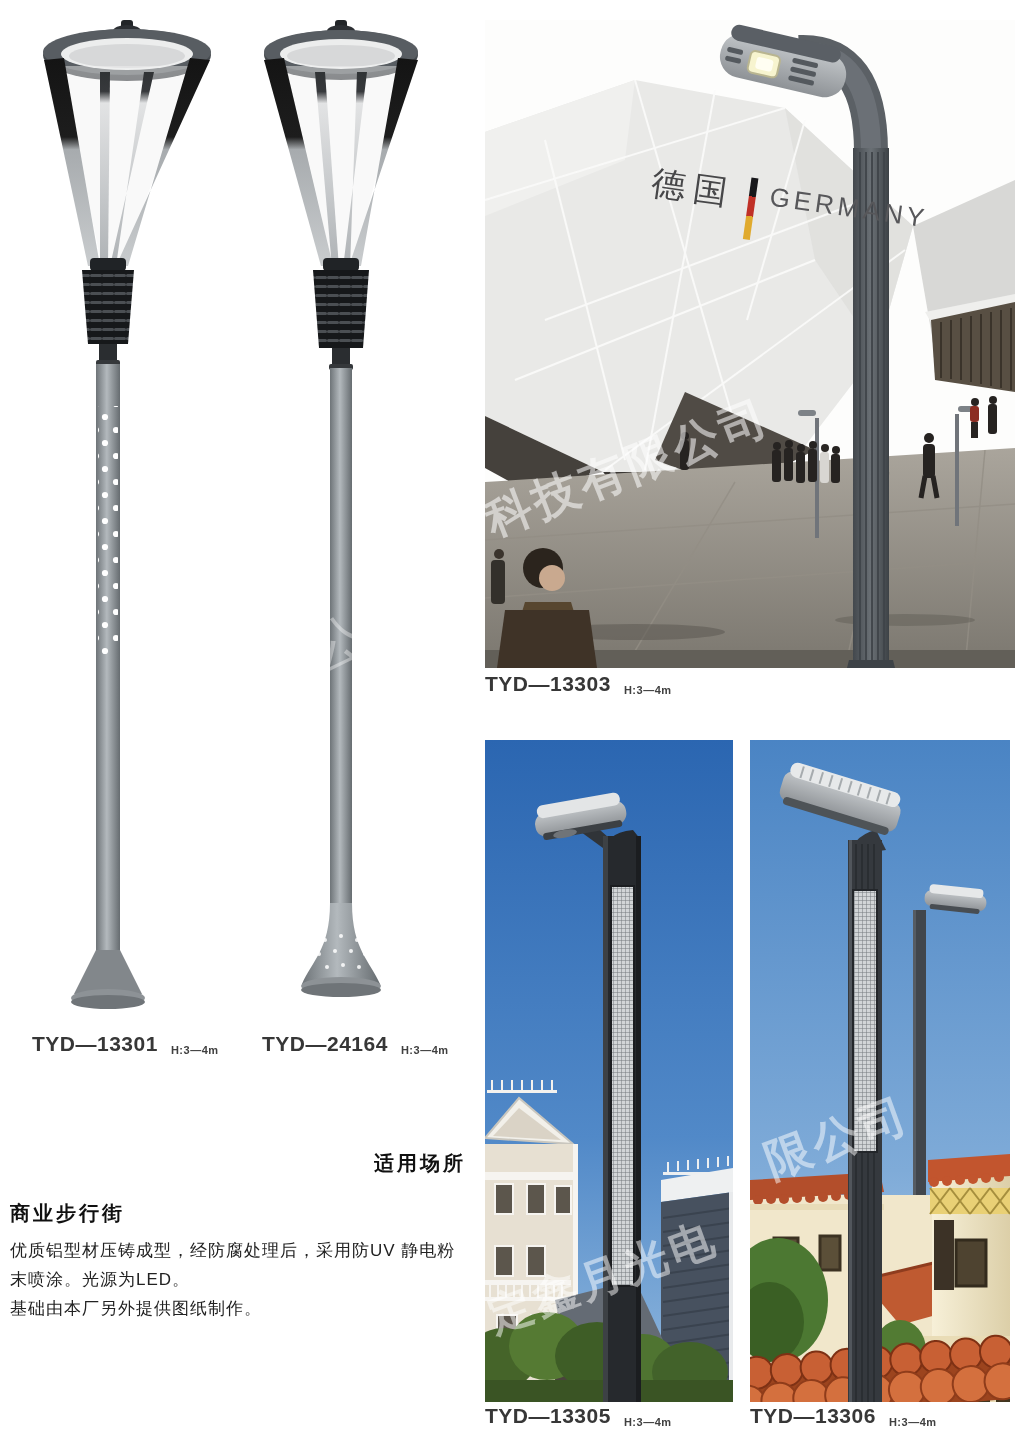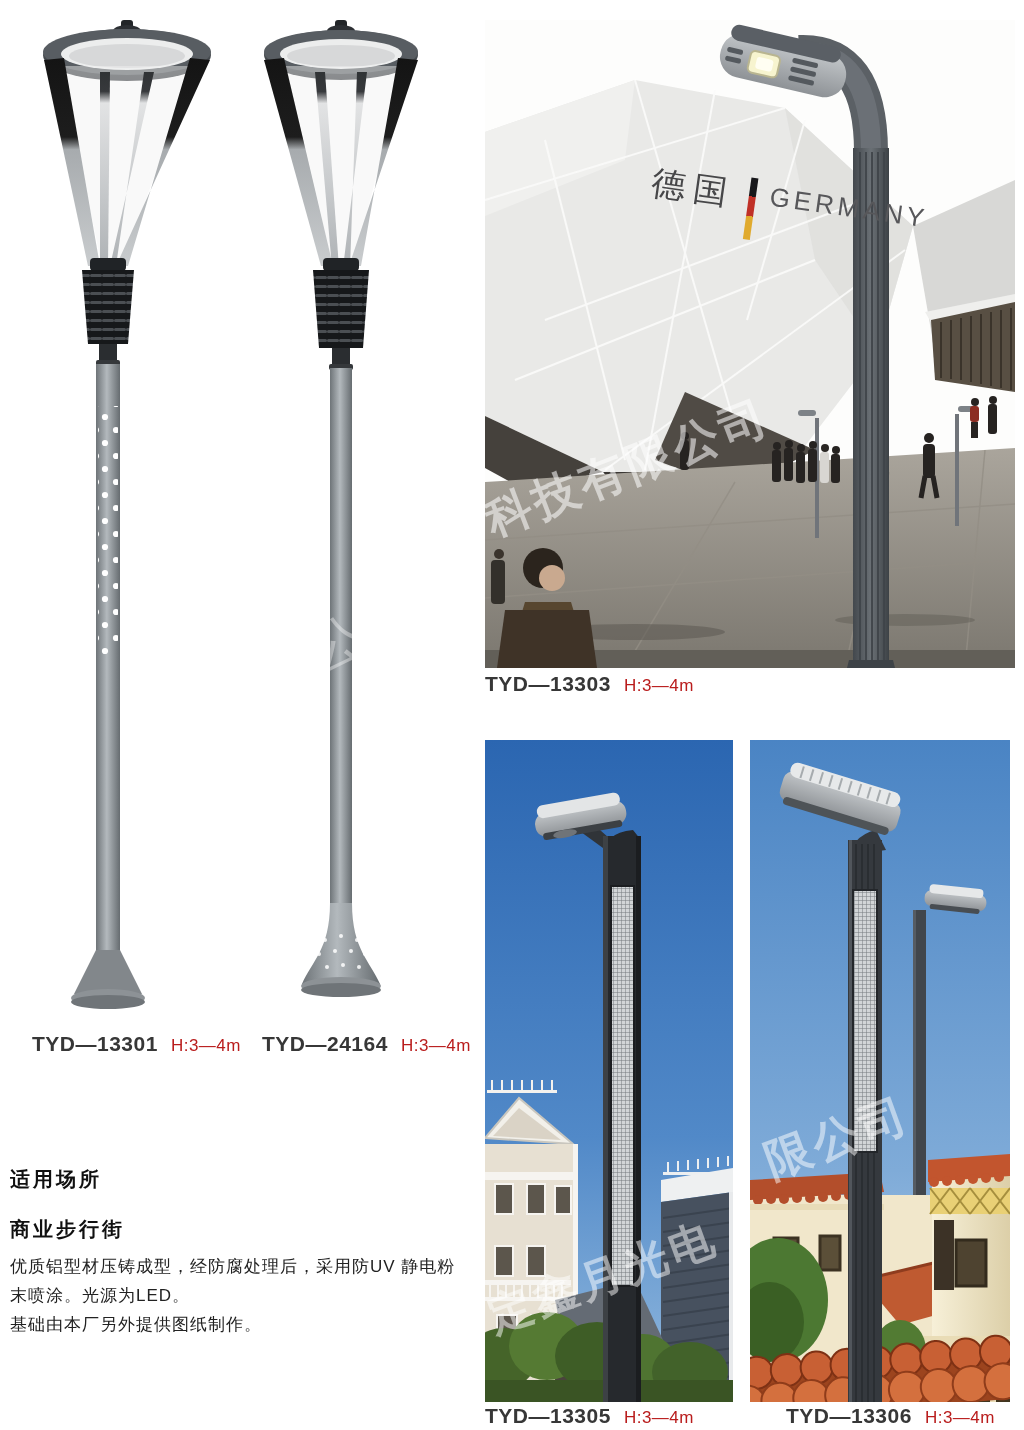--- a/index.html
+++ b/index.html
@@ -4,34 +4,34 @@
 <style>
   html,body{margin:0;padding:0;}
   body{width:1024px;height:1430px;position:relative;background:#ffffff;overflow:hidden;
        font-family:"Liberation Sans","DejaVu Sans",sans-serif;}
   .abs{position:absolute;}
   svg{display:block;}
 
   
   .plabel{position:absolute;display:flex;align-items:flex-end;gap:13px;white-space:nowrap;}
   .plabel .model{font-size:21px;font-weight:bold;color:#373737;letter-spacing:0.5px;}
-  .plabel .ht{font-size:17px;font-weight:normal;color:#b91c1c;letter-spacing:0.5px;}
+  .plabel .ht{font-size:11px;font-weight:bold;color:#404040;letter-spacing:0.5px;}
 
   
   .sign{position:absolute;left:655px;top:160px;display:flex;align-items:flex-start;gap:14px;
         transform:rotate(8deg);transform-origin:left top;}
   .sign .cn{font-size:34px;color:#474749;letter-spacing:8px;font-weight:500;}
   .sign .flagbar{width:7px;height:62px;margin-top:4px;
         background:linear-gradient(#17171a 0%,#17171a 30%,#c03027 30%,#c03027 62%,#e0aa2e 62%,#e0aa2e 100%);}
   .sign .en{font-size:26px;color:#57575a;letter-spacing:4px;margin-top:5px;}
 
   
   .info{position:absolute;left:10px;top:1150px;width:456px;color:#222;}
   .info h3{font-size:20px;font-weight:bold;color:#101010;letter-spacing:3px;margin:23px 0 9px 0;}
-  .info h3:first-child{margin-top:16px;}
+  .info h3:first-child{margin-top:0;text-align:right;}
   .info p{font-size:17px;line-height:1.72;letter-spacing:1px;margin:0;}
 </style>
 </head>
 <body>
 
 <svg width="0" height="0" class="abs" aria-hidden="true">
   <defs>
     <linearGradient id="gradPole" x1="0" y1="0" x2="1" y2="0">
       <stop offset="0" stop-color="#6e7478"></stop>
         <stop offset="0.45" stop-color="#b3b9bd"></stop>
@@ -529,21 +529,21 @@
       <rect x="32" y="88" width="110" height="8" rx="4" fill="#4e5357"></rect>
     </g>
   </g>
   <text transform="translate(22,438) rotate(-20)" font-size="46" letter-spacing="4" fill="#ffffff" fill-opacity="0.5" font-weight="bold">限公司</text>
 </svg>
 
 <div class="plabel" style="left:485px;top:1404px">
   <span class="model">TYD—13305</span>
   <span class="ht">H:3—4m</span>
 </div>
-<div class="plabel" style="left:786px;top:1404px">
+<div class="plabel" style="left:750px;top:1404px">
   <span class="model">TYD—13306</span>
   <span class="ht">H:3—4m</span>
 </div>
 
 <div class="info">
   <h3>适用场所</h3>
   <h3>商业步行街</h3>
   <p>优质铝型材压铸成型，经防腐处理后，采用防UV 静电粉末喷涂。光源为LED。</p>
   <p>基础由本厂另外提供图纸制作。</p>
 

